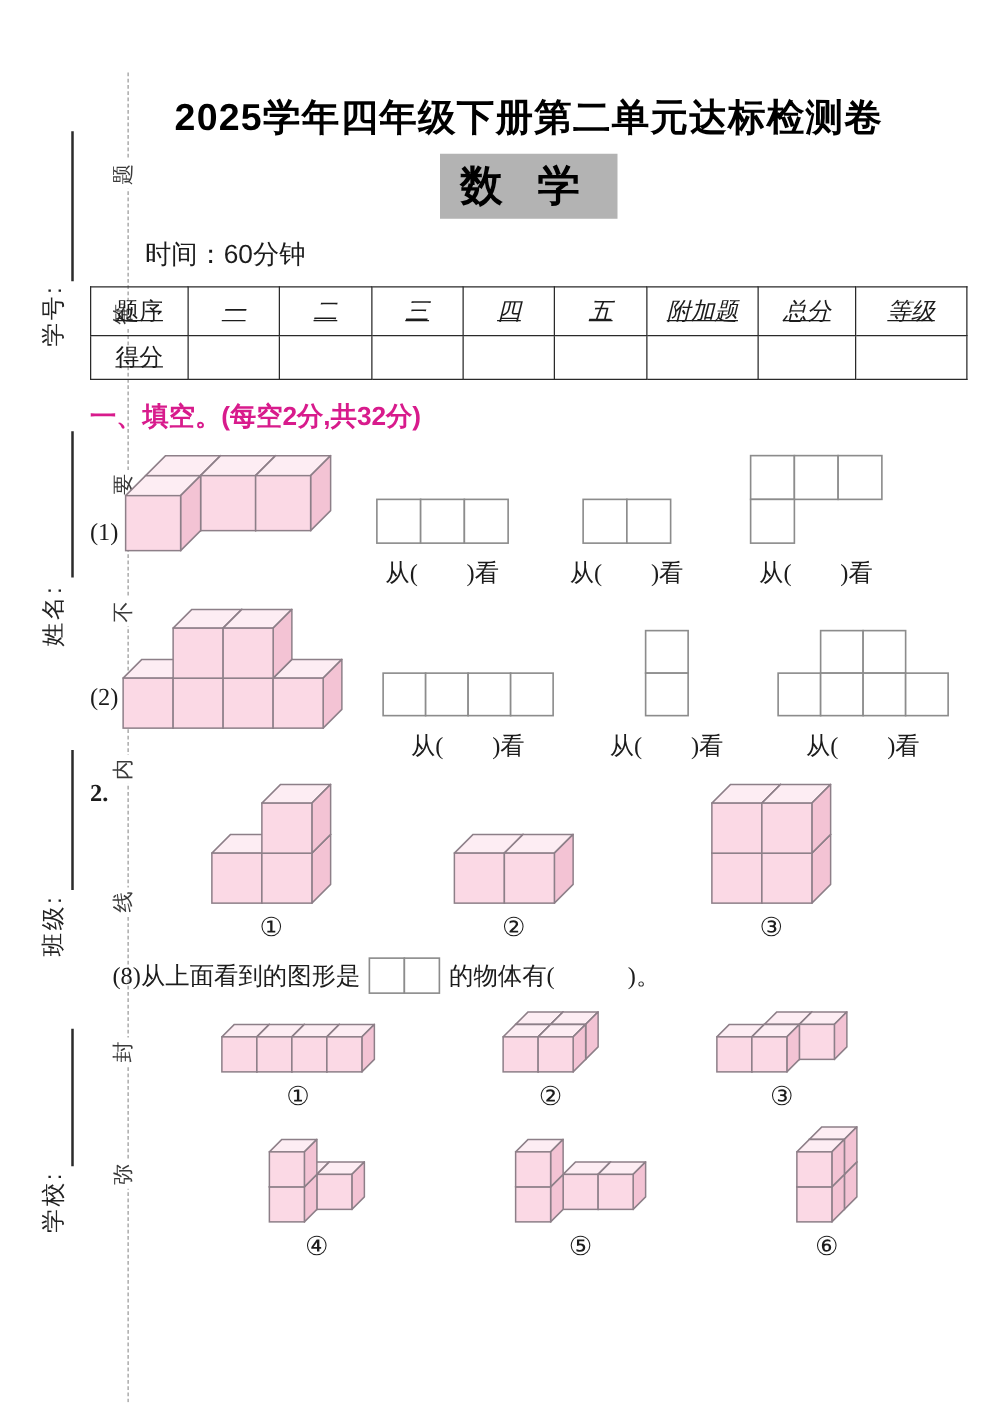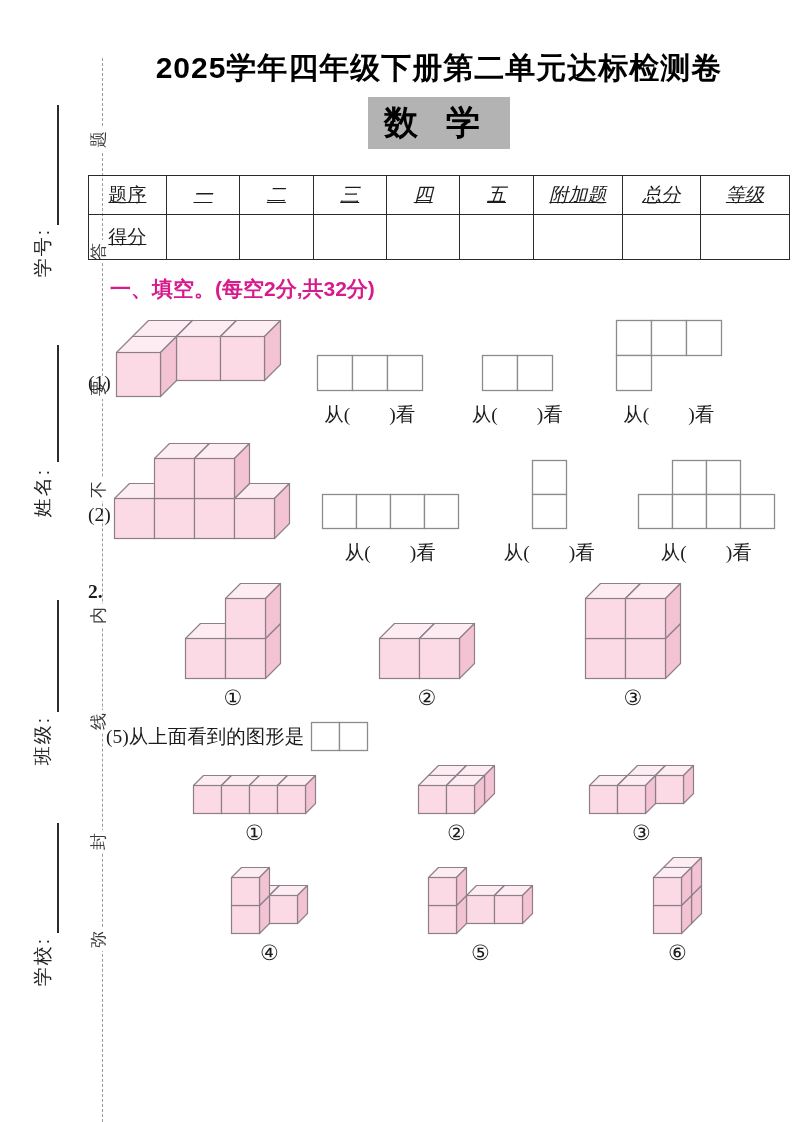--- a/index.html
+++ b/index.html
@@ -12,38 +12,38 @@
   
   .seal-dash { position:absolute; left:102px; top:58px; bottom:0; width:0;
     border-left:1px dashed #9a9a9a; }
   .vtext { writing-mode:vertical-rl; text-orientation:sideways; transform:rotate(180deg); }
   .seal-char { position:absolute; left:90px; width:25px; text-align:center;
     font-size:17px; color:#3a3a3a; background:#fff; padding:3px 0; line-height:1; }
   .m-field { position:absolute; left:30px; font-size:19px; color:#222;
     font-family:"Liberation Sans", sans-serif; letter-spacing:2px; }
   .m-blank { position:absolute; left:57px; width:0; border-left:2px solid #2b2b2b; }
   
-  .content { position:absolute; left:88px; top:0; width:702px; padding-top:48px; }
+  .content { position:absolute; left:72px; top:0; width:702px; padding-top:74px; }
   .title { text-align:center; font-size:30px; font-weight:bold; letter-spacing:1px;
     font-family:"Liberation Sans", sans-serif; color:#000; }
   .subject-row { text-align:center; margin-top:8px; }
   .subject-text { display:inline-block; background:#b3b3b3; color:#000;
     font-size:34px; font-weight:bold; font-family:"Liberation Sans", sans-serif;
     letter-spacing:0.82em; padding:3px 2px 3px 16px; }
   .meta-row { display:flex; justify-content:space-between; margin-top:14px;
     padding:0 58px 0 44px; font-size:21px; font-family:"Liberation Sans", sans-serif; }
   table.score { width:100%; border-collapse:collapse; margin-top:12px;text-decoration:underline; }
   table.score th, table.score td { border:1.5px solid #2a2a2a; text-align:center;
     font-weight:normal; font-size:19px; }
   table.score tr.hdr { height:39px; }
-  table.score tr.scr { height:45px; }
+  table.score tr.scr { height:35px; }
   .cell-kai { font-style:italic; font-family:"Liberation Serif", serif; }
   .cell-hei { font-family:"Liberation Sans", sans-serif; }
   .section-hdr { margin-top:15px; font-size:21px; font-weight:bold; color:#d81b8c;
-    font-family:"Liberation Sans", sans-serif;margin-left:22px; }
+    font-family:"Liberation Sans", sans-serif; }
   .qline { margin-top:9px; font-size:19.5px; line-height:1.45; }
   .qnum { font-weight:bold; font-family:"Liberation Serif", serif; }
   .fig-row { display:flex; align-items:flex-end; margin-top:12px; }
   .view-block { display:flex; flex-direction:column; align-items:center; }
   .view-caption { margin-top:9px; font-size:19.5px; white-space:nowrap; }
   .obj-label { margin-top:6px; font-size:21px; }
   .labeled-fig { display:flex; flex-direction:column; align-items:center; }
   .inline-row { display:flex; align-items:center; margin-top:10px; font-size:19.5px;
     flex-wrap:nowrap; }
   .inline-fig { display:inline-flex; margin:0 6px; }
@@ -74,20 +74,21 @@
   <div class="m-field vtext" style="top:937px">学校:</div>
 
   <div class="content">
 
     <div class="title">2025学年四年级下册第二单元达标检测卷</div>
     <div class="subject-row">
       <span class="subject-text">数学</span>
     </div>
 
     <div class="meta-row">
+      <span>时间：60分钟</span>
     </div>
 
     <table class="score">
       <colgroup>
         <col style="width:10.8%">
           <col style="width:10.2%">
           <col style="width:10.2%">
         <col style="width:10.2%">
           <col style="width:10.2%">
           <col style="width:10.2%">
@@ -302,29 +303,30 @@
                 <polygon points="40,-80 55,-95 95,-95 80,-80" fill="#fdedf3" stroke="#8d7f88" stroke-width="1.2" stroke-linejoin="round"></polygon>
                 <polygon points="80,-80 95,-95 95,-55 80,-40" fill="#f3c3d4" stroke="#8d7f88" stroke-width="1.2" stroke-linejoin="round"></polygon>
                 <rect x="40" y="-80" width="40" height="40" fill="#fbd9e5" stroke="#8d7f88" stroke-width="1.2"></rect>
               </g>
             </svg>
           </span>
         <span class="obj-label">③</span>
       </div>
     </div>
     <div class="inline-row" style="margin-left:18px">
-      <span>(5)从上面看到的图形是</span>
+      <span>(8)从上面看到的图形是</span>
       <span class="inline-fig">
           <svg width="59" height="31">
             <g transform="translate(1.5,1.5)">
               <rect x="0" y="0" width="28" height="28" fill="#ffffff" stroke="#8c8c8c" stroke-width="1.3"></rect>
               <rect x="28" y="0" width="28" height="28" fill="#ffffff" stroke="#8c8c8c" stroke-width="1.3"></rect>
             </g>
           </svg>
         </span>
+      <span>的物体有(　　　)。</span>
     </div>
 
     <div class="fig-row" style="margin-top:12px;margin-left:104px">
       <div class="labeled-fig">
         <span>
             <svg width="125" height="41">
               <g transform="translate(1.5,39.5)">
                 <polygon points="0,-28 10,-38 38,-38 28,-28" fill="#fdedf3" stroke="#8d7f88" stroke-width="1.2" stroke-linejoin="round"></polygon>
                 <polygon points="28,-28 38,-38 38,-10 28,0" fill="#f3c3d4" stroke="#8d7f88" stroke-width="1.2" stroke-linejoin="round"></polygon>
                 <rect x="0" y="-28" width="28" height="28" fill="#fbd9e5" stroke="#8d7f88" stroke-width="1.2"></rect>

